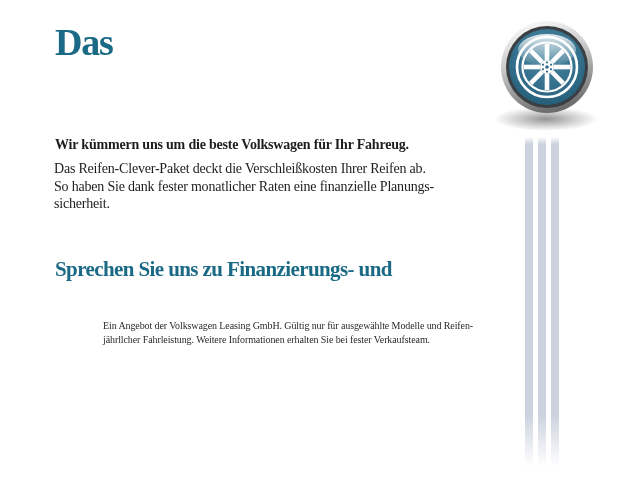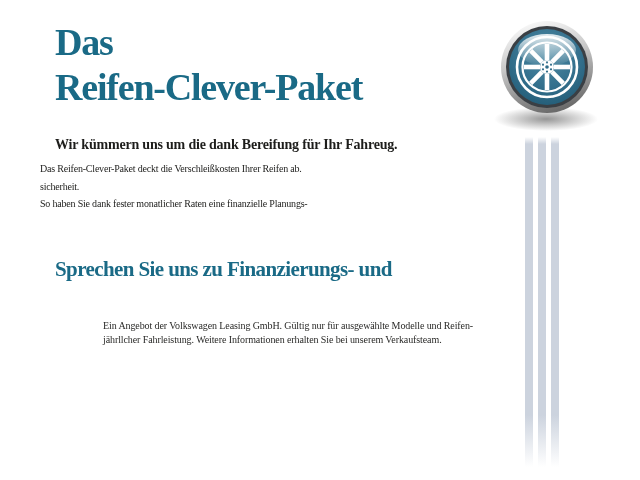--- a/index.html
+++ b/index.html
@@ -28,23 +28,23 @@
   .headline span{display:block;}
   .subheading{
     position:absolute;left:55px;top:136px;
     color:var(--body-text);
     font-weight:bold;
     font-size:14px;line-height:17px;
     letter-spacing:-0.2px;
     white-space:nowrap;
   }
   .body-copy{
-    position:absolute;left:40px;top:160px;
+    position:absolute;left:54px;top:160px;
     color:var(--body-text);
-    font-size:10px;line-height:17.5px;
+    font-size:14px;line-height:17.5px;
     letter-spacing:-0.2px;
     white-space:nowrap;
   }
   .body-copy span{display:block;}
   .cta{
     position:absolute;left:55px;top:257px;
     color:var(--heading-teal);
     font-weight:bold;
     font-size:21px;line-height:24px;
     letter-spacing:-0.6px;
@@ -75,38 +75,37 @@
     width:117px;height:124px;
   }
 </style>
 </head>
 <body>
 
 <div class="canvas">
 
   <h1 class="headline">
     <span>Das</span>
-    <span>Reifen-Clever-Paket</span>
   </h1>
 
-  <div class="subheading">Wir kümmern uns um die dank Bereifung für Ihr Fahreug.</div>
+  <div class="subheading">Wir kümmern uns um die beste Volkswagen für Ihr Fahreug.</div>
 
   <div class="body-copy">
     <span>Das Reifen-Clever-Paket deckt die Verschleißkosten Ihrer Reifen ab.</span>
+    <span>So haben Sie dank fester monatlicher Raten eine finanzielle Planungs-</span>
     <span>sicherheit.</span>
-    <span>So haben Sie dank fester monatlicher Raten eine finanzielle Planungs-</span>
   </div>
 
   <h2 class="cta">
     <span>Sprechen Sie uns zu Finanzierungs- und</span>
   </h2>
 
   <div class="fineprint">
     <span>Ein Angebot der Volkswagen Leasing GmbH. Gültig nur für ausgewählte Modelle und Reifen-</span>
-    <span>jährllcher Fahrleistung. Weitere Informationen erhalten Sie bei unserem Verkaufsteam.</span>
+    <span>jährllcher Fahrleistung. Weitere Informationen erhalten Sie bei fester Verkaufsteam.</span>
   </div>
 
   <div class="stripe s1"></div>
   <div class="stripe s2"></div>
   <div class="stripe s3"></div>
 
   <svg class="wheel-badge" viewBox="0 0 117 124" xmlns="http://www.w3.org/2000/svg" aria-hidden="true">
     <defs>
       <radialGradient id="shadowGrad" cx="50%" cy="50%" r="50%">
         <stop offset="0%" stop-color="rgba(45,45,45,0.50)"></stop>

